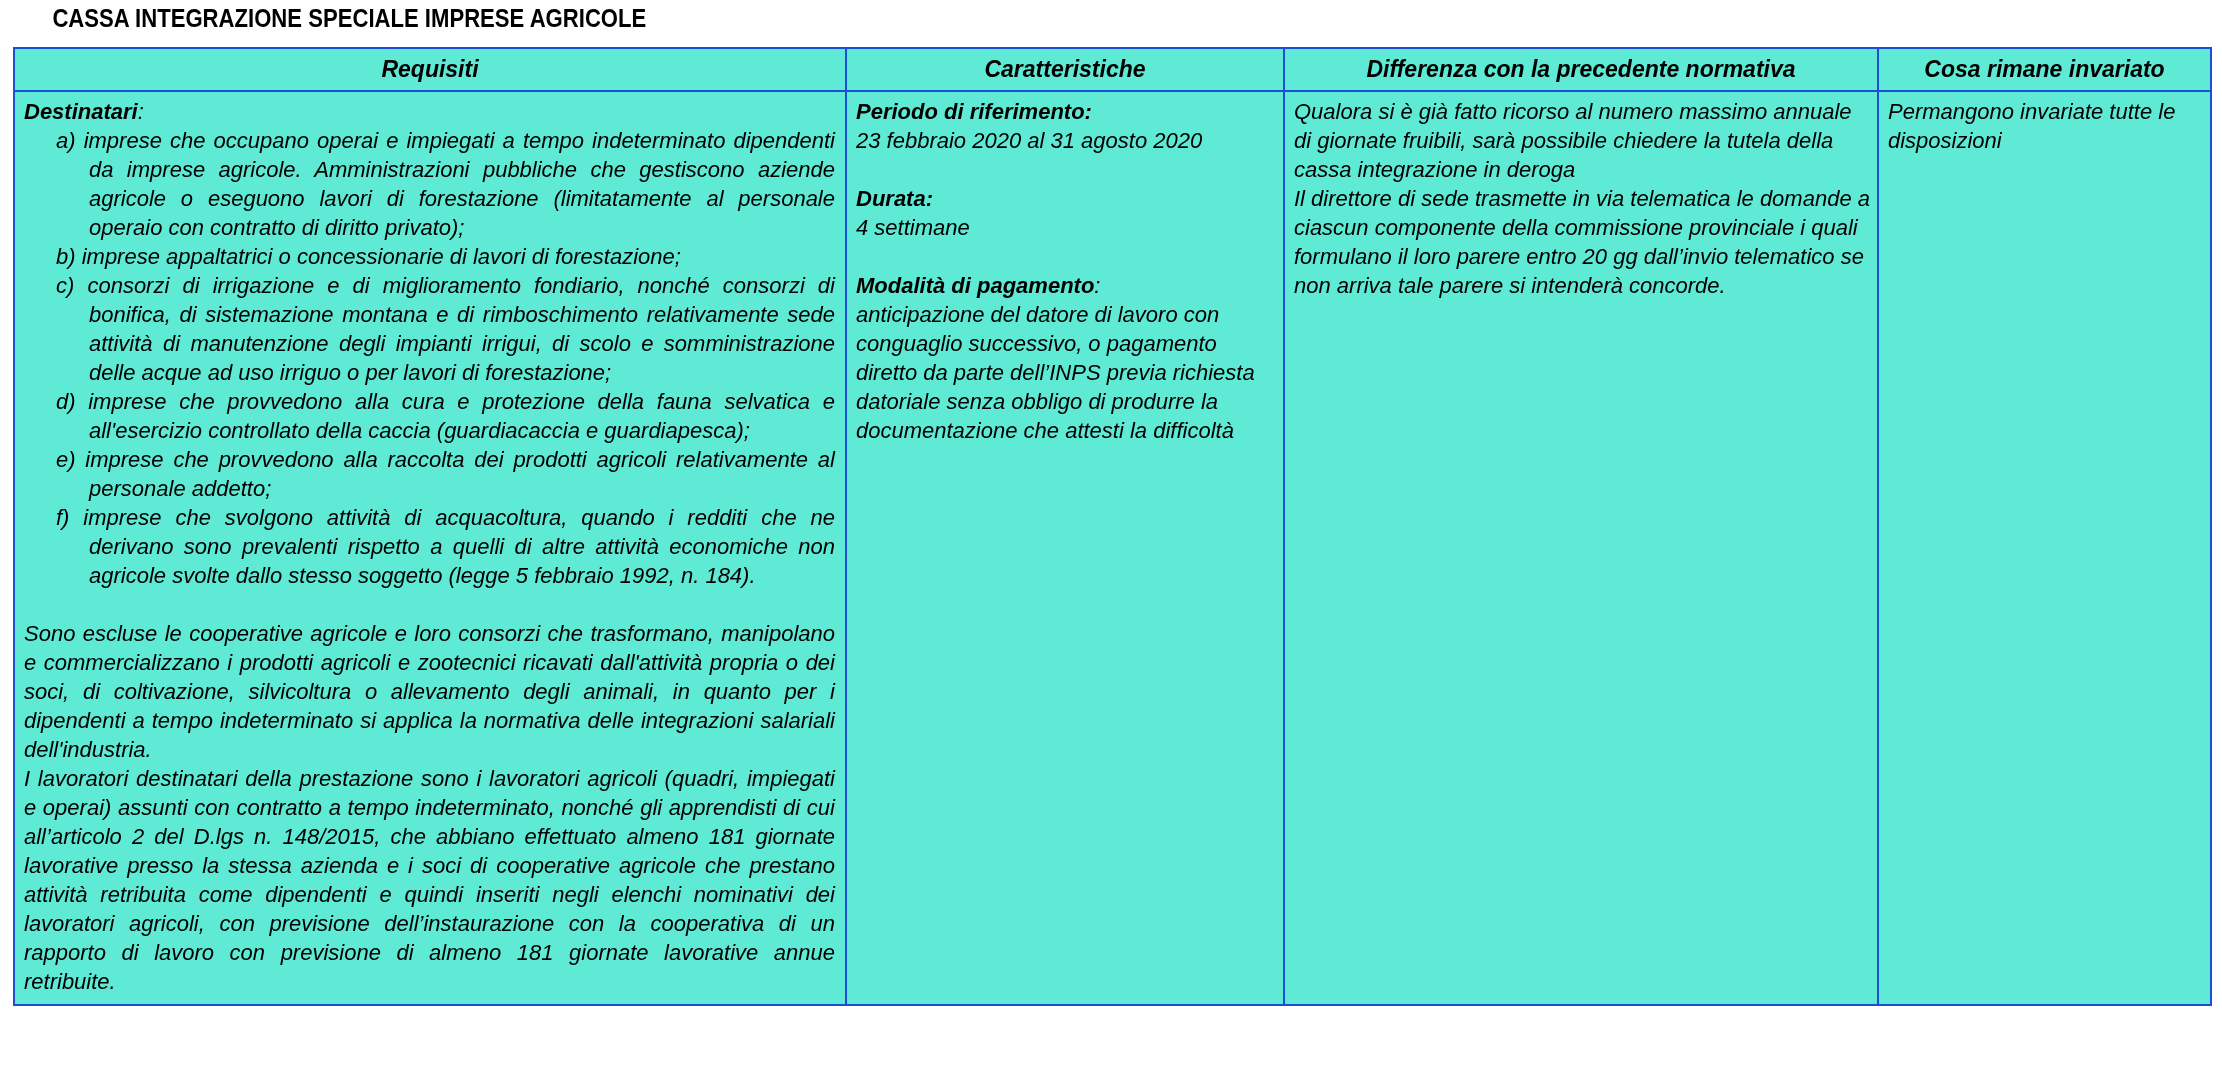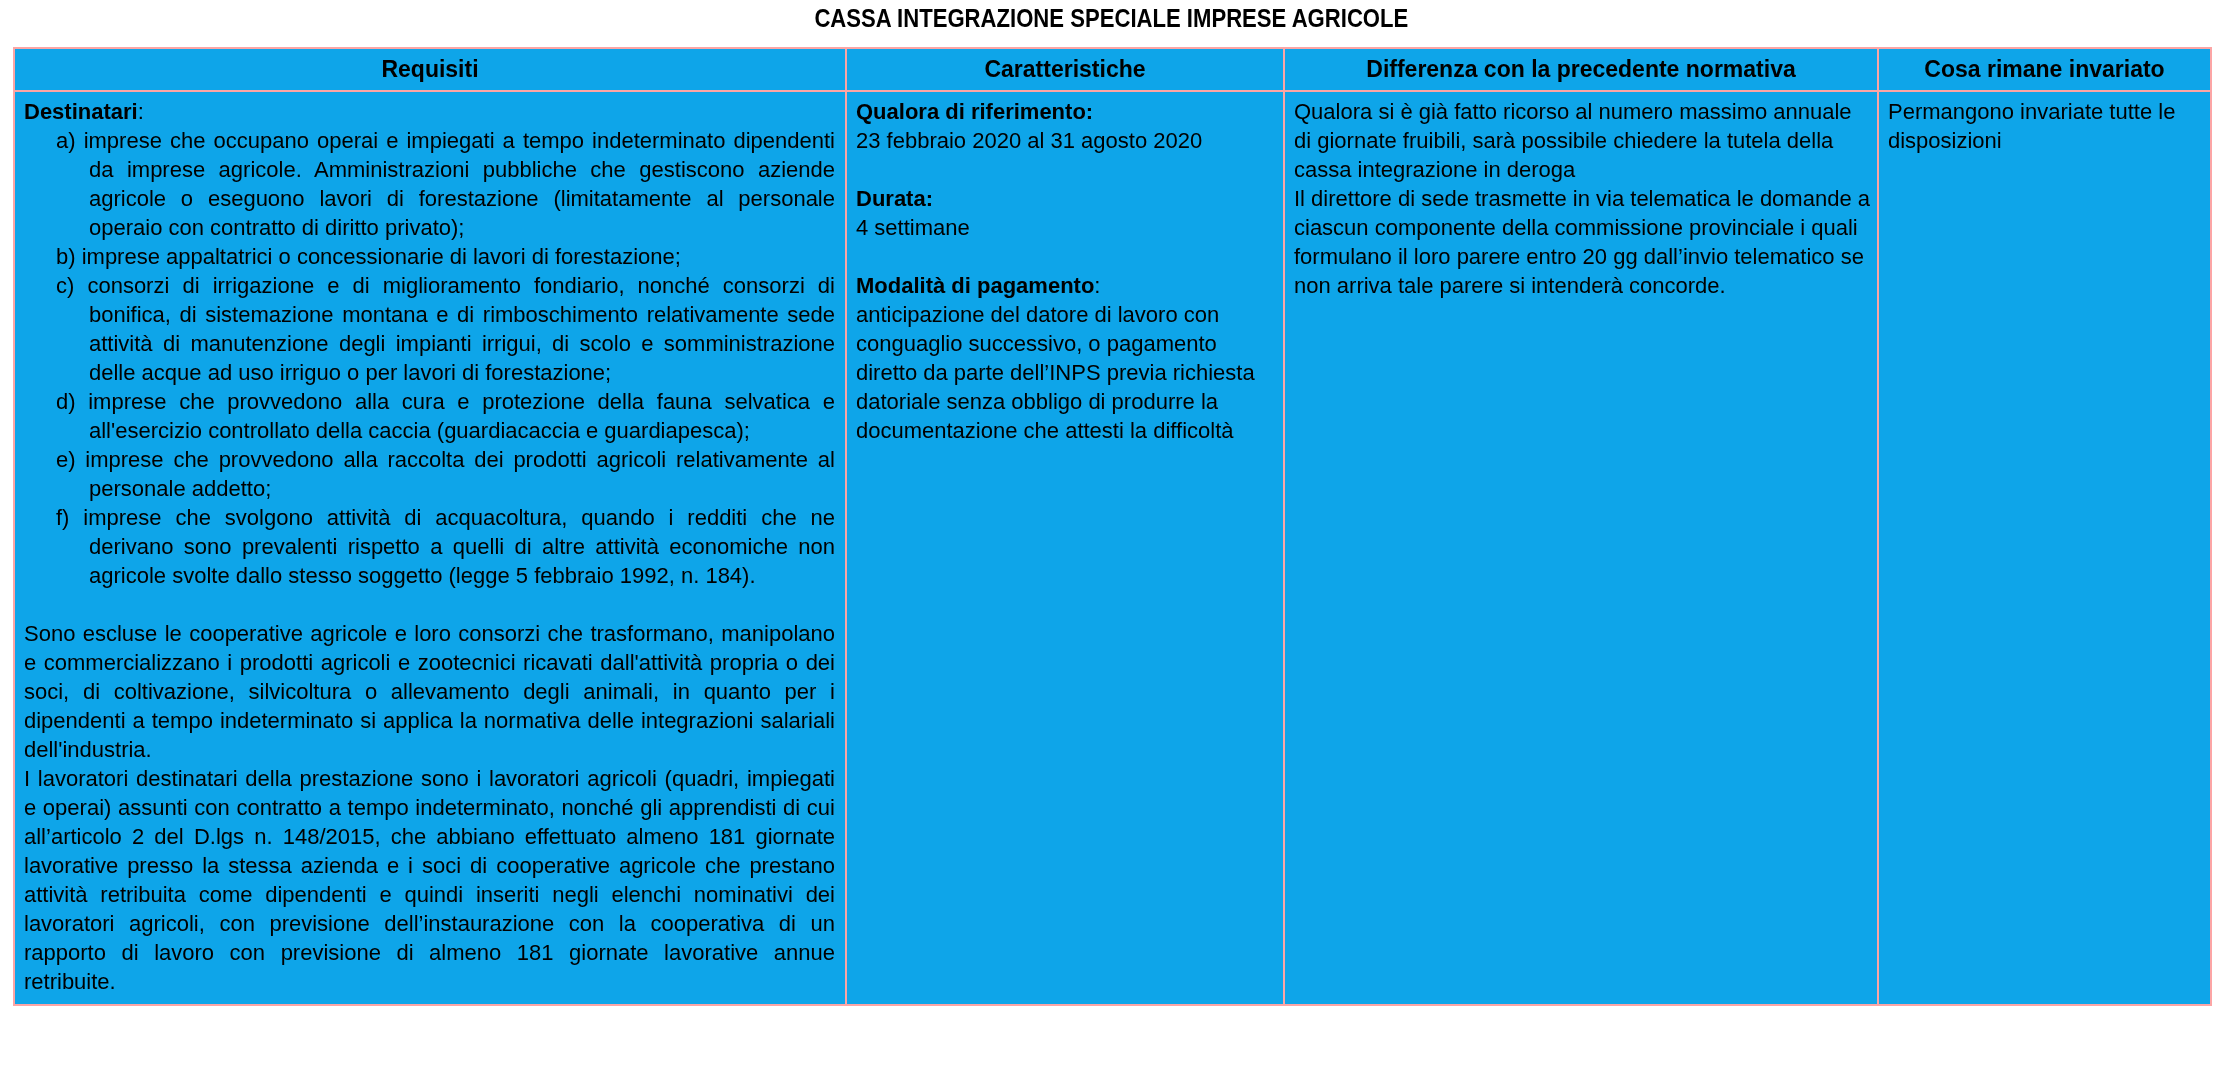--- a/index.html
+++ b/index.html
@@ -3,38 +3,39 @@
 <meta charset="utf-8">
 <style>
   * { margin:0; padding:0; box-sizing:border-box; }
   html, body { background:#ffffff; }
   body {
     width:2222px; height:1072px;
     font-family:"Liberation Sans", sans-serif;
     color:#000;
     overflow:hidden;
   }
-  .title-wrap { text-align:center; margin-top:3px; height:32px; }
+  .title-wrap { text-align:left; margin-top:3px; height:32px; }
   .doc-title {
     display:inline-block;
     font-size:26px; font-weight:bold; line-height:30px;
     transform:scaleX(0.85);
     transform-origin:center;
     white-space:nowrap;
   }
   table.grid {
     border-collapse:collapse;
     table-layout:fixed;
     width:2197px;
     margin:12px 12px 0 13px;
   }
   .grid th, .grid td {
-    border:2px solid #fca5a5;
+    border:2px solid #1d4ed8;
     vertical-align:top;
-    background:#0ea5e9;
+    background:#5eead4;
+    font-style:italic;
   }
   .grid th {
     font-size:23px; font-weight:bold;
     text-align:center; vertical-align:middle;
     height:43px; padding:2px 4px;
   }
   .grid td {
     font-size:22px; line-height:29px;
     padding:5px 10px 8px 9px;
   }
@@ -77,21 +78,21 @@
         <div class="item">c) consorzi di irrigazione e di miglioramento fondiario, nonché consorzi di bonifica, di sistemazione montana e di rimboschimento relativamente sede attività di manutenzione degli impianti irrigui, di scolo e somministrazione delle acque ad uso irriguo o per lavori di forestazione;</div>
         <div class="item">d) imprese che provvedono alla cura e protezione della fauna selvatica e all'esercizio controllato della caccia (guardiacaccia e guardiapesca);</div>
         <div class="item">e) imprese che provvedono alla raccolta dei prodotti agricoli relativamente al personale addetto;</div>
         <div class="item">f) imprese che svolgono attività di acquacoltura, quando i redditi che ne derivano sono prevalenti rispetto a quelli di altre attività economiche non agricole svolte dallo stesso soggetto (legge 5 febbraio 1992, n. 184).</div>
         <div class="spacer"></div>
         <div class="just">Sono escluse le cooperative agricole e loro consorzi che trasformano, manipolano e commercializzano i prodotti agricoli e zootecnici ricavati dall'attività propria o dei soci, di coltivazione, silvicoltura o allevamento degli animali, in quanto per i dipendenti a tempo indeterminato si applica la normativa delle integrazioni salariali dell'industria.</div>
         <div class="just">I lavoratori destinatari della prestazione sono i lavoratori agricoli (quadri, impiegati e operai) assunti con contratto a tempo indeterminato, nonché gli apprendisti di cui all’articolo 2 del D.lgs n. 148/2015, che abbiano effettuato almeno 181 giornate lavorative presso la stessa azienda e i soci di cooperative agricole che prestano attività retribuita come dipendenti e quindi inseriti negli elenchi nominativi dei lavoratori agricoli, con previsione dell’instaurazione con la cooperativa di un rapporto di lavoro con previsione di almeno 181 giornate lavorative annue retribuite.</div>
       </td>
 
       <td>
-        <div class="b">Qualora di riferimento:</div>
+        <div class="b">Periodo di riferimento:</div>
         <div>23 febbraio 2020 al 31 agosto 2020</div>
         <div class="spacer"></div>
         <div class="b">Durata:</div>
         <div>4 settimane</div>
         <div class="spacer"></div>
         <div><span class="b">Modalità di pagamento</span><span>:</span></div>
         <div>anticipazione del datore di lavoro con conguaglio successivo, o pagamento diretto da parte dell’INPS previa richiesta datoriale senza obbligo di produrre la documentazione che attesti la difficoltà</div>
       </td>
 
       <td class="c-diff">

